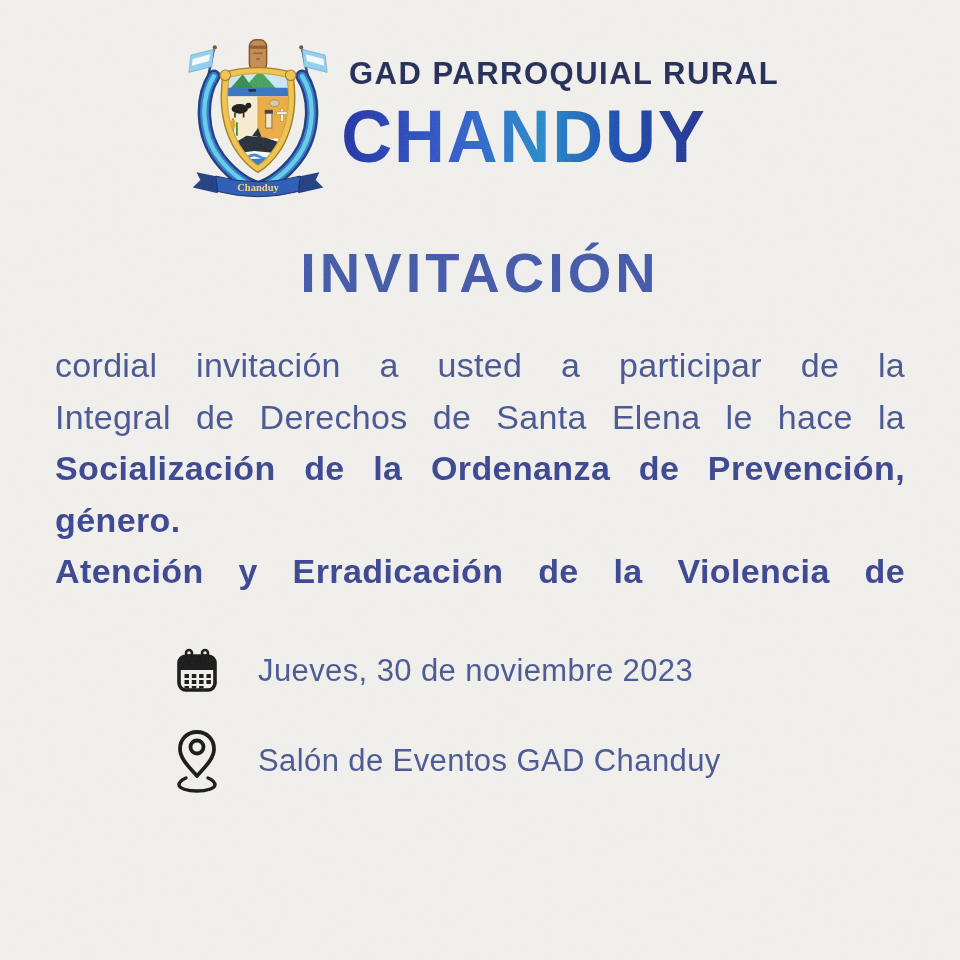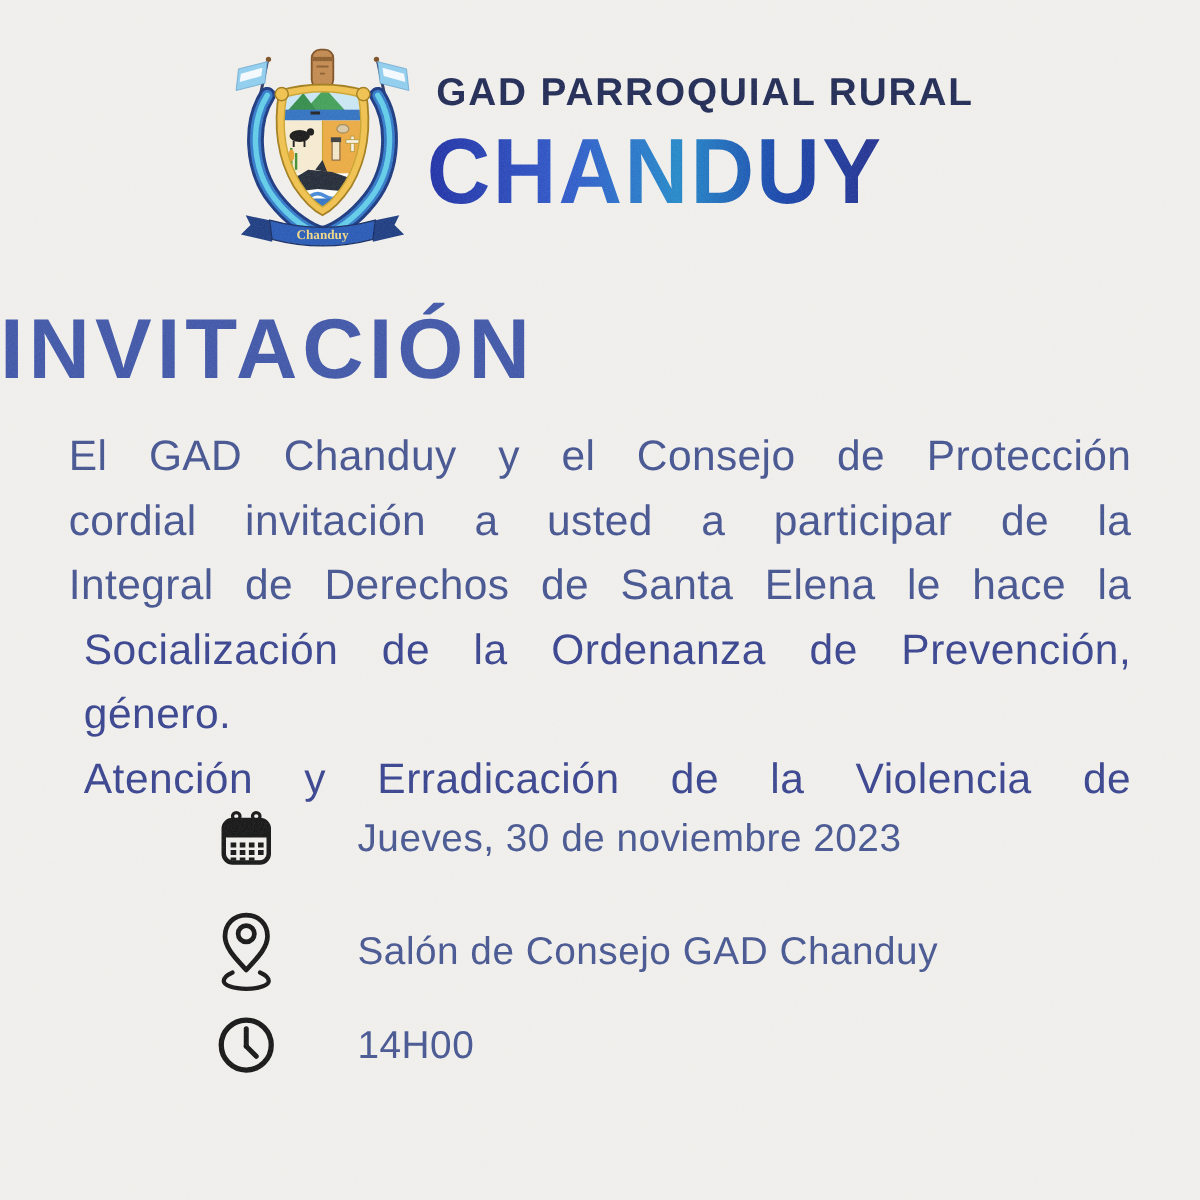--- a/index.html
+++ b/index.html
@@ -21,37 +21,37 @@
   .brand-text{display:flex;flex-direction:column;align-items:flex-start;margin-left:2px;justify-content:center;}
   .org-line{
     font-size:31px;font-weight:bold;letter-spacing:1.5px;
     color:#1b2550;margin-left:10px;white-space:nowrap;
   }
   .wordmark{width:372px;height:84px;margin-top:4px;}
 
   
   .title{
     position:absolute;top:240px;left:0;width:100%;margin:0;
-    font-size:68px;font-weight:bold;letter-spacing:4px;
+    text-align:center;font-size:56px;font-weight:bold;letter-spacing:4px;
     color:#3c53a6;
   }
 
   
   .body-text{position:absolute;top:340px;left:55px;width:850px;}
   .line{
     font-size:34px;line-height:51.5px;color:#41508e;
     text-align:justify;text-align-last:justify;letter-spacing:.3px;
     white-space:normal;
   }
-  .line.bold{font-weight:normal;color:#333f8c;letter-spacing:.4px;margin-left:12px;}
+  .line.bold{font-weight:bold;color:#333f8c;letter-spacing:.4px;}
   .line.last{text-align-last:left;}
 
   
   .details{position:absolute;top:646px;left:170px;list-style:none;margin:0;padding:0;}
-  .detail-row{display:flex;align-items:center;gap:28px;}
+  .detail-row{display:flex;align-items:center;}
   .row-date{margin-bottom:32px;}
   .row-place{margin-bottom:16px;}
   .icon-wrap{width:54px;display:flex;justify-content:center;align-items:center;flex:none;}
   .detail-text{margin-left:34px;font-size:31px;color:#42528e;letter-spacing:.4px;white-space:nowrap;}
 </style>
 </head>
 <body>
 
 <div class="poster">
 
@@ -144,21 +144,20 @@
           </linearGradient>
         </defs>
         <text x="2" y="68" font-size="76" font-weight="bold" letter-spacing="2" textLength="374" lengthAdjust="spacingAndGlyphs" fill="url(#wmgrad)">CHANDUY</text>
       </svg>
     </div>
   </header>
 
   <h1 class="title">INVITACIÓN</h1>
 
   <div class="body-text">
-    <div class="line">El GAD Chanduy y el Consejo de Protección</div>
     <div class="line">cordial invitación a usted a participar de la</div>
     <div class="line">Integral de Derechos de Santa Elena le hace la</div>
     <div class="line bold">Socialización de la Ordenanza de Prevención,</div>
     <div class="line bold last">género.</div>
     <div class="line bold">Atención y Erradicación de la Violencia de</div>
   </div>
 
   <ul class="details">
 
     <li class="detail-row row-date">
@@ -187,33 +186,23 @@
     </li>
 
     <li class="detail-row row-place">
       <span class="icon-wrap">
         <svg width="50" height="66" viewBox="0 0 50 66" aria-hidden="true">
           <path d="M25,4 C15,4 8,11.5 8,21 C8,31 18,40 25,48 C32,40 42,31 42,21 C42,11.5 35,4 25,4 Z" fill="none" stroke="#101010" stroke-width="3.8" stroke-linejoin="round"></path>
           <circle cx="25" cy="19" r="6.5" fill="none" stroke="#101010" stroke-width="3.8"></circle>
           <path d="M14,50 C9.5,52 7,54.5 7,56.8 C7,60.4 15,63 25,63 C35,63 43,60.4 43,56.8 C43,54.5 40.5,52 36,50" fill="none" stroke="#101010" stroke-width="3.4" stroke-linecap="round"></path>
         </svg>
       </span>
-      <span class="detail-text">Salón de Consejo GAD Chanduy</span>
+      <span class="detail-text">Salón de Eventos GAD Chanduy</span>
     </li>
 
-    <li class="detail-row row-time">
-      <span class="icon-wrap">
-        <svg width="52" height="52" viewBox="0 0 52 52" aria-hidden="true">
-          <circle cx="26" cy="26" r="20" fill="none" stroke="#101010" stroke-width="4.2"></circle>
-          <line x1="26" y1="27" x2="26" y2="13" stroke="#101010" stroke-width="4" stroke-linecap="round"></line>
-          <line x1="26" y1="27" x2="34" y2="35" stroke="#101010" stroke-width="4" stroke-linecap="round"></line>
-        </svg>
-      </span>
-      <span class="detail-text">14H00</span>
-    </li>
   </ul>
 
   <svg class="grain" aria-hidden="true">
     <filter id="paperNoise">
       <feTurbulence type="fractalNoise" baseFrequency="0.85" numOctaves="2" stitchTiles="stitch"></feTurbulence>
       <feColorMatrix type="matrix" values="0 0 0 0 0.82  0 0 0 0 0.82  0 0 0 0 0.82  0 0 0 0.28 0"></feColorMatrix>
     </filter>
     <rect width="100%" height="100%" filter="url(#paperNoise)"></rect>
   </svg>
 

